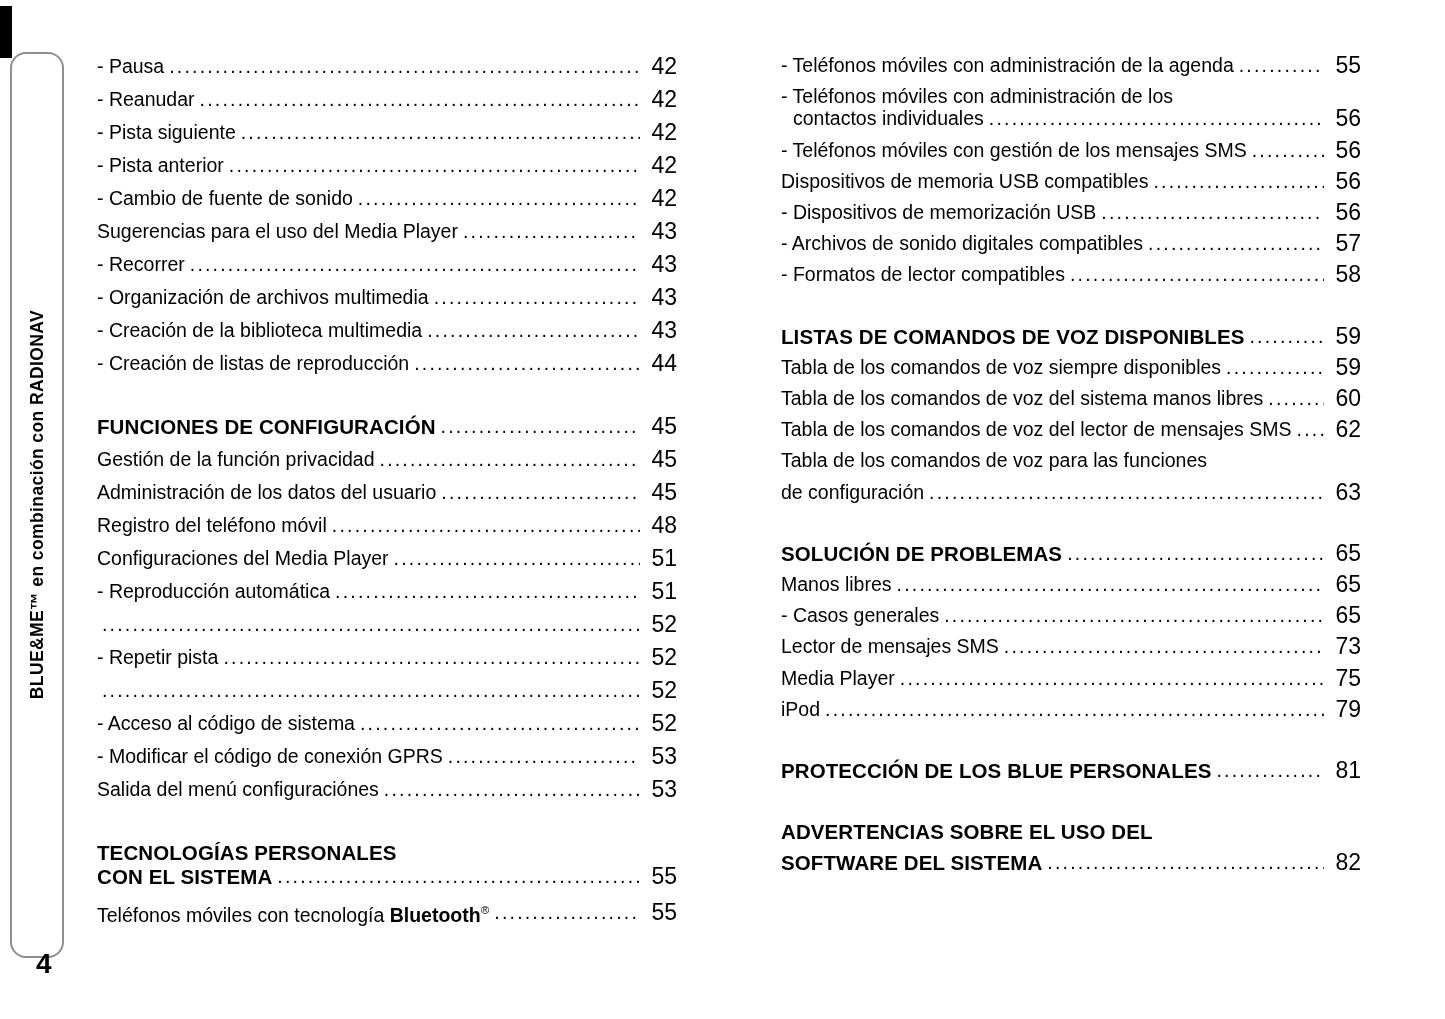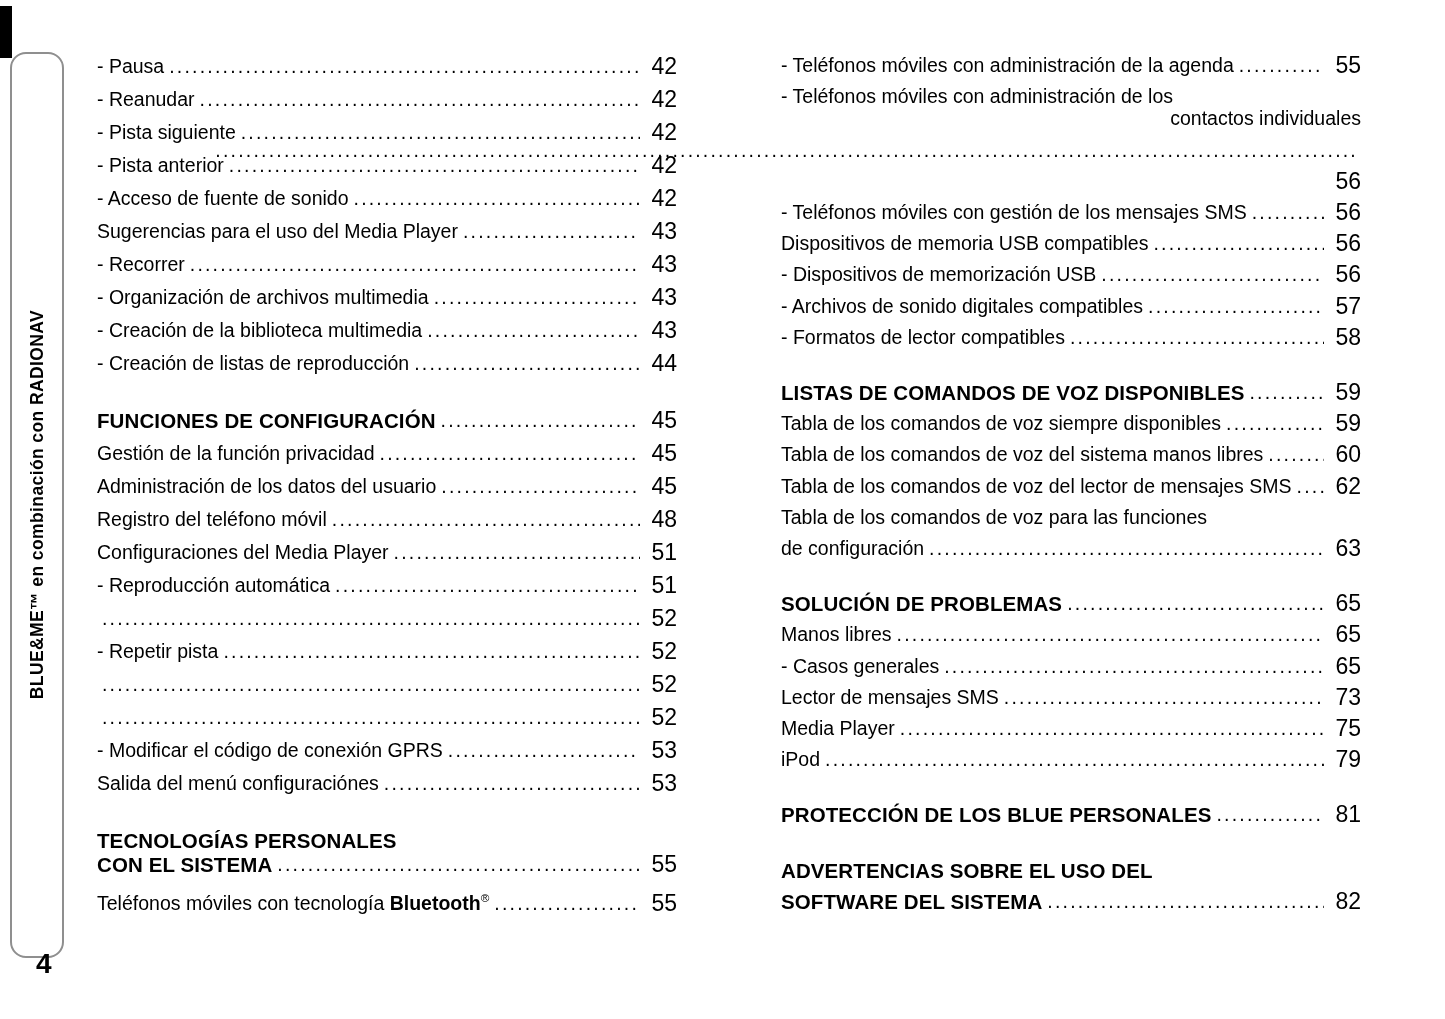--- a/index.html
+++ b/index.html
@@ -46,26 +46,26 @@
   }
 
   .toc-col { position: absolute; top: 50px; }
   .col-left  { left: 97px;  width: 580px; }
   .col-right { left: 781px; width: 580px; }
   .col-left  .toc-row { line-height: 33px; }
   .col-right .toc-row { line-height: 31.2px; }
 
   .toc-row {
     display: flex;
-    align-items: flex-end;
+    align-items: center;
     font-size: 19.5px;
   }
-  .toc-row.gap   { margin-top: 24px; }
+  .toc-row.gap   { margin-top: 30px; }
   .toc-row.tight { margin-top: -9px; }
-  .toc-row.indent { padding-left: 12px; flex-direction: column; }
+  .toc-row.indent { padding-left: 12px; }
 
   .toc-label { white-space: nowrap; }
   .toc-row.bold .toc-label {
     font-weight: 700;
     font-size: 20.5px;
     letter-spacing: 0.1px;
   }
   .toc-label .b { font-weight: 700; }
   .toc-label sup { font-size: 60%; }
 
@@ -113,21 +113,21 @@
     <span class="toc-label">- Pista siguiente</span>
     <span class="dots"></span>
     <span class="pg">42</span>
   </div>
     <div class="toc-row">
     <span class="toc-label">- Pista anterior</span>
     <span class="dots"></span>
     <span class="pg">42</span>
   </div>
     <div class="toc-row">
-    <span class="toc-label">- Acceso de fuente de sonido</span>
+    <span class="toc-label">- Cambio de fuente de sonido</span>
     <span class="dots"></span>
     <span class="pg">42</span>
   </div>
     <div class="toc-row">
     <span class="toc-label">Sugerencias para el uso del Media Player</span>
     <span class="dots"></span>
     <span class="pg">43</span>
   </div>
     <div class="toc-row">
     <span class="toc-label">- Recorrer</span>
@@ -186,20 +186,21 @@
     <div class="toc-row">
     <span class="toc-label">- Repetir pista</span>
     <span class="dots"></span>
     <span class="pg">52</span>
   </div>
     <div class="toc-row">
     <span class="dots"></span>
     <span class="pg">52</span>
   </div>
     <div class="toc-row">
+    <span class="toc-label">- Acceso al código de sistema</span>
     <span class="dots"></span>
     <span class="pg">52</span>
   </div>
     <div class="toc-row">
     <span class="toc-label">- Modificar el código de conexión GPRS</span>
     <span class="dots"></span>
     <span class="pg">53</span>
   </div>
     <div class="toc-row">
     <span class="toc-label">Salida del menú configuraciónes</span>

